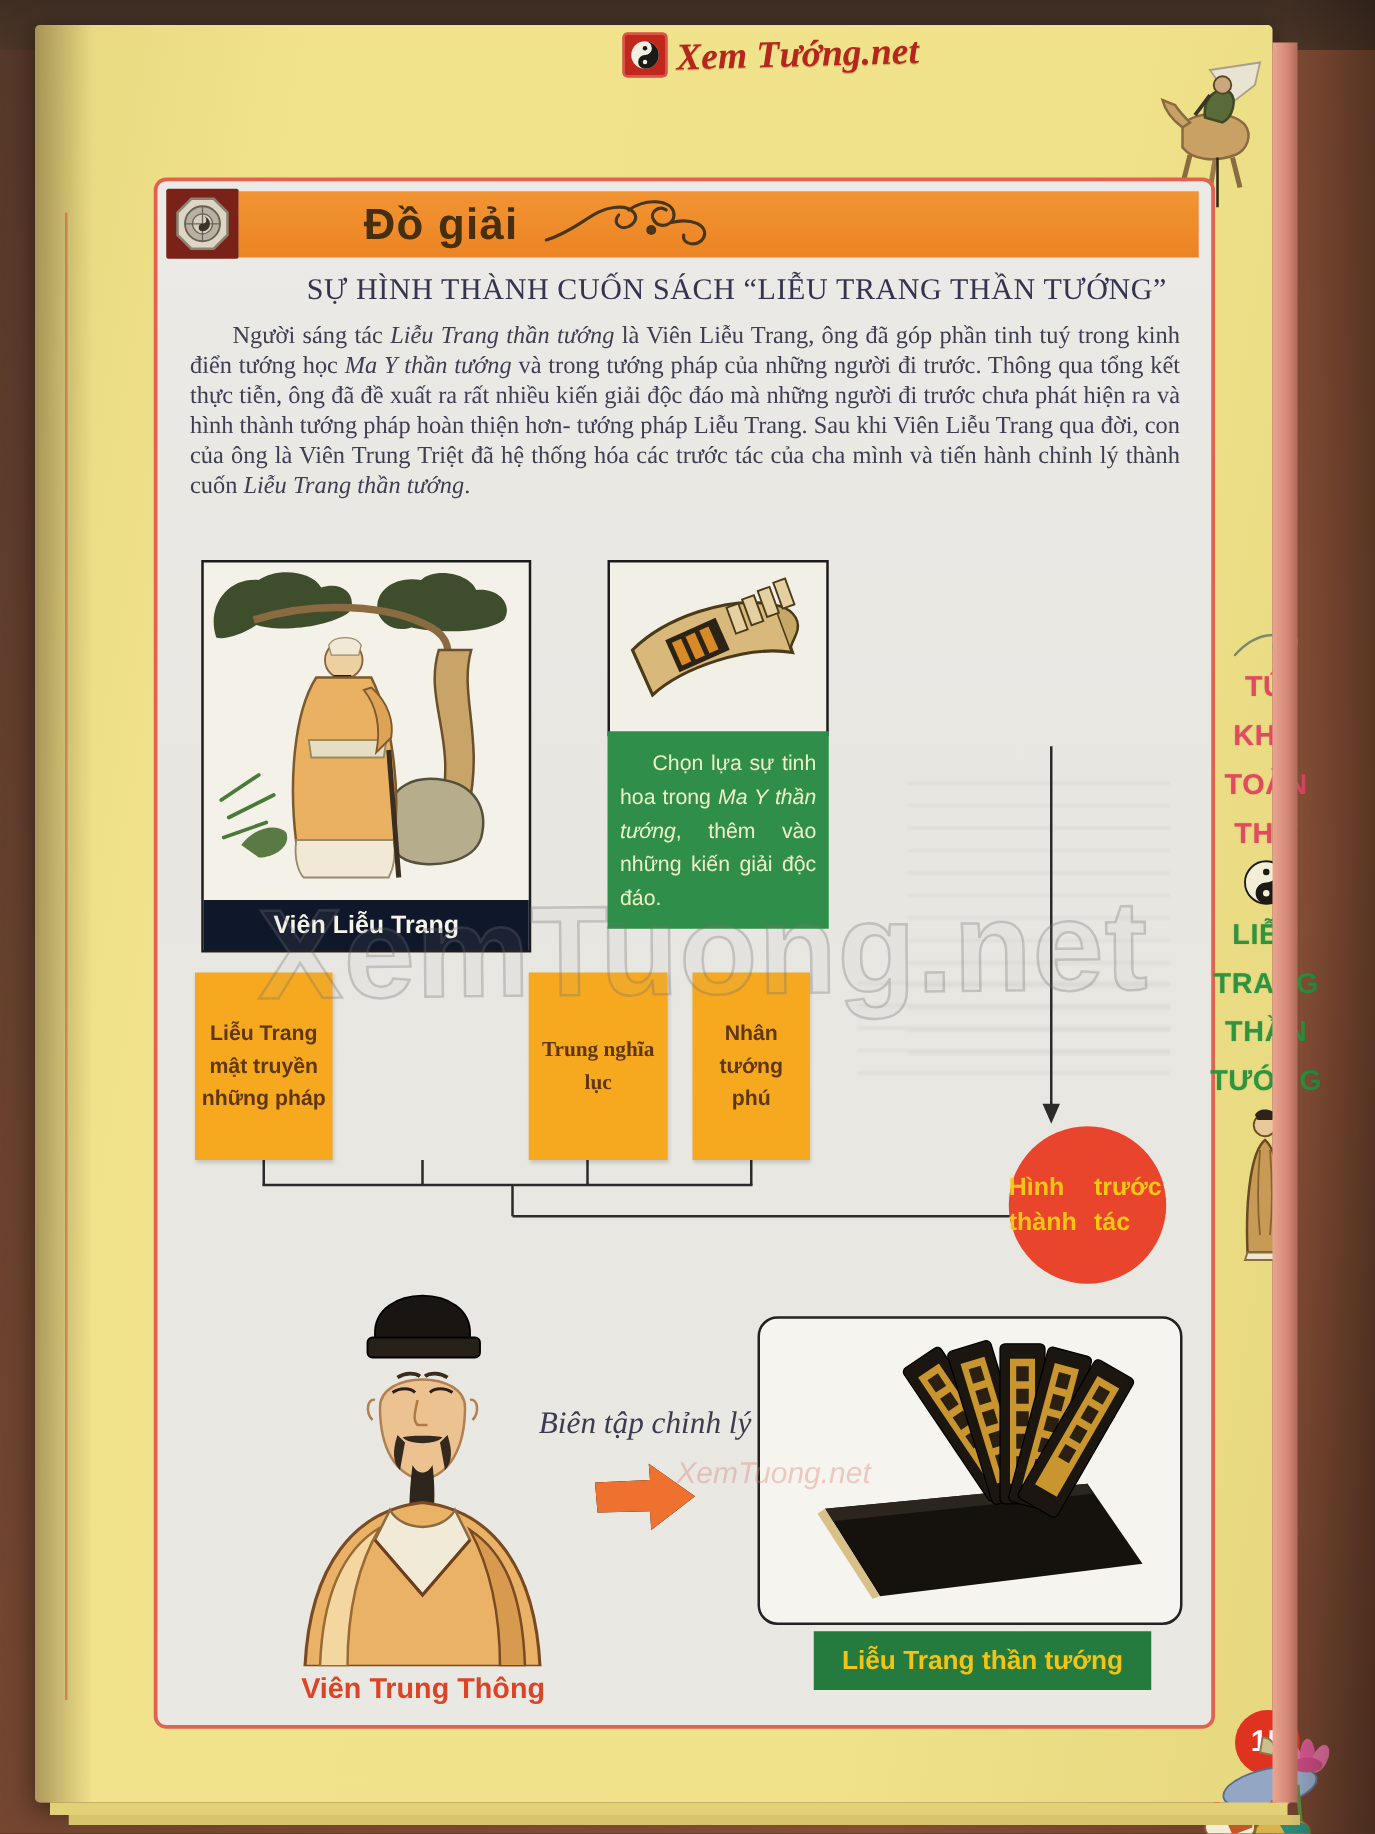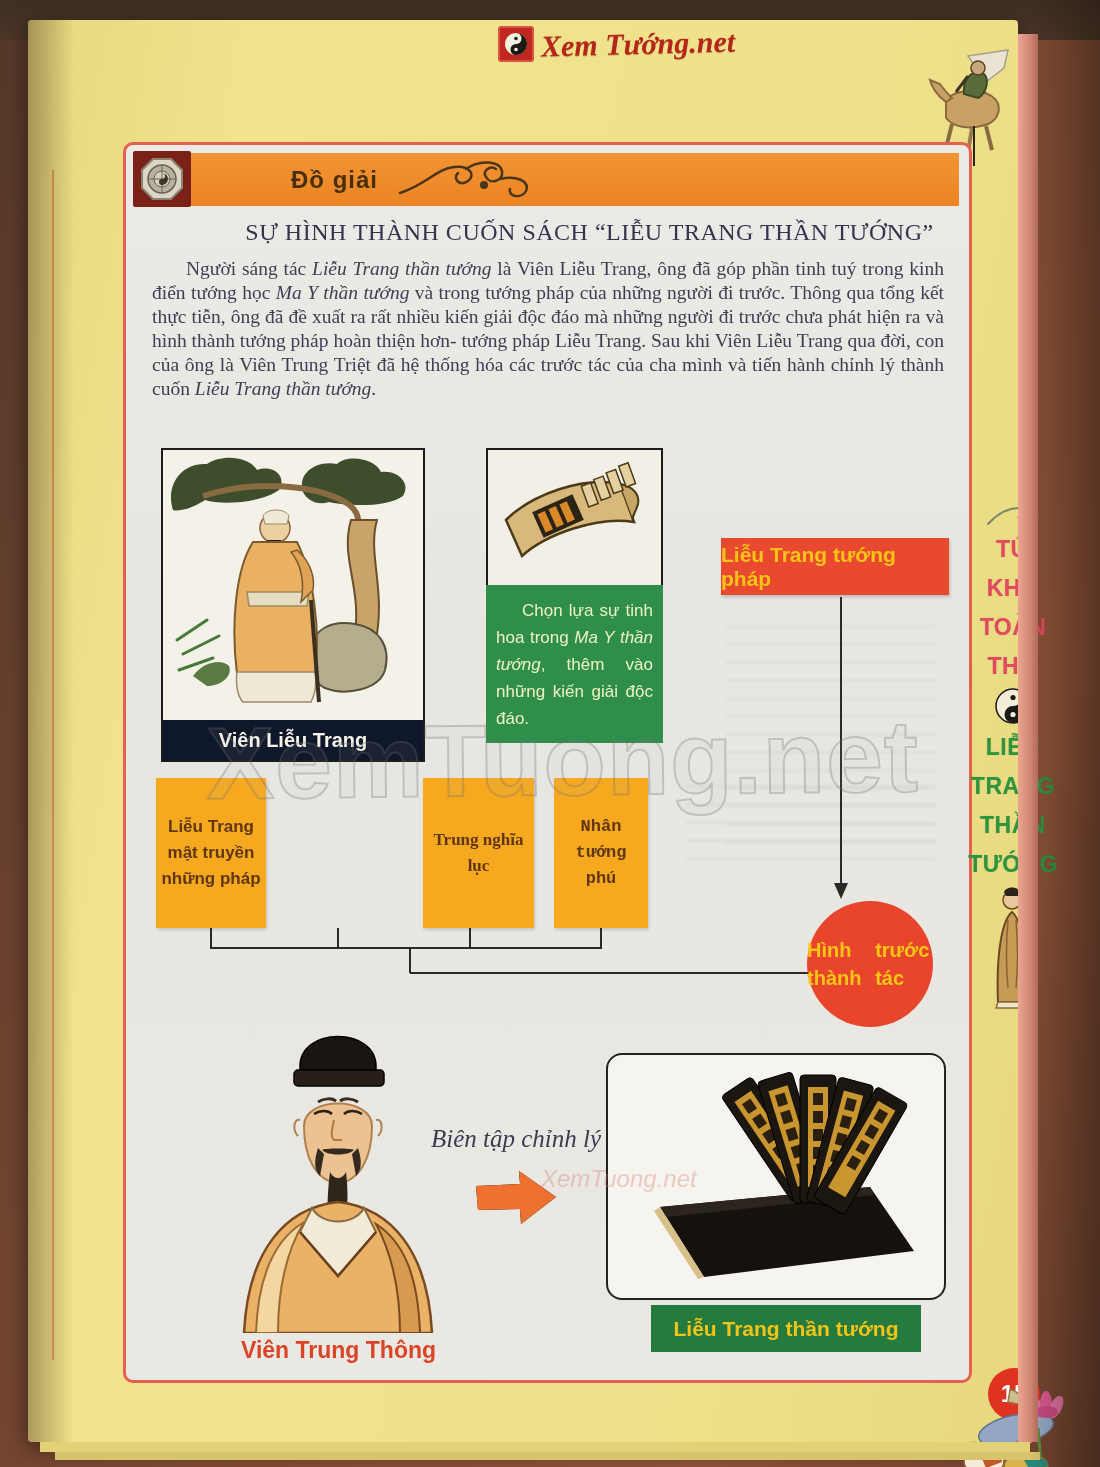--- a/index.html
+++ b/index.html
@@ -34,42 +34,42 @@
 
   
   .panel{position:absolute;left:95px;top:122px;width:843px;height:1235px;border:3px solid #e4614f;border-radius:10px;
     background:linear-gradient(180deg,#eceae6 0%,#e8e6e1 40%,#eae8e3 100%);}
   .bleed{position:absolute;opacity:.05;filter:blur(1px);
     background:repeating-linear-gradient(180deg,#555 0 3px,transparent 3px 18px);}
 
   .emblem{position:absolute;left:7px;top:6px;width:58px;height:56px;background:#7a2118;display:flex;align-items:center;justify-content:center;border-radius:2px;}
   .orange-bar{position:absolute;left:65px;top:8px;width:768px;height:53px;background:linear-gradient(180deg,#f29433,#ec8423);
     display:flex;align-items:center;}
-  .header-label{font-size:24px;font-weight:bold;color:#472e0c;margin-left:100px;letter-spacing:1px;}
+  .header-label{font-size:35px;font-weight:bold;color:#472e0c;margin-left:100px;letter-spacing:1px;}
   .header-cloud{margin-left:18px;margin-top:6px;}
 
   .doc-title{position:absolute;left:0;top:74px;width:100%;text-align:center;
     font-family:"Liberation Serif",serif;font-size:24px;color:#34344e;letter-spacing:.5px;padding-left:42px;}
   .doc-paragraph{position:absolute;left:26px;top:112px;width:792px;
     font-family:"Liberation Serif",serif;font-size:19.5px;line-height:24px;color:#3e3e52;
     text-align:justify;text-indent:34px;}
   .it{font-style:italic;}
 
   
   .portrait1-frame{position:absolute;left:35px;top:303px;width:260px;height:310px;border:2px solid #1c1c1c;background:#f4f1e8;}
   .portrait1-label{position:absolute;left:0;bottom:0;width:100%;height:40px;background:#0f172a;
     display:flex;align-items:center;justify-content:center;color:#f6f4e8;font-weight:bold;font-size:20px;}
   .scroll-frame{position:absolute;left:360px;top:303px;width:173px;height:137px;border:2px solid #1c1c1c;background:#f2efe6;}
   .green-note{position:absolute;left:360px;top:440px;width:177px;height:158px;background:#2f8f4a;
     color:#eef2c2;font-size:17px;line-height:27px;text-align:justify;padding:12px 10px;box-sizing:border-box;text-indent:26px;}
   .method-box{position:absolute;left:595px;top:393px;width:228px;height:57px;background:#e8492f;
     display:flex;align-items:center;justify-content:center;color:#f8c515;font-weight:bold;font-size:21px;box-shadow:1px 2px 3px rgba(0,0,0,.2);}
   .work-box{position:absolute;top:633px;height:150px;background:#f6a81f;color:#5f3712;font-weight:bold;font-size:17px;
     display:flex;align-items:center;justify-content:center;text-align:center;line-height:26px;padding:4px;box-sizing:border-box;box-shadow:1px 2px 3px rgba(0,0,0,.15);}
-  .wb0{left:30px;width:110px;} .wb1{left:167px;width:90px;} .wb2{left:297px;width:111px;font-family:Liberation Serif, serif;} .wb3{left:428px;width:94px;font-family:Liberation Mono, monospace;}
+  .wb0{left:30px;width:110px;} .wb1{left:167px;width:90px;} .wb2{left:297px;width:111px;font-family:Liberation Serif, serif;} .wb3{left:428px;width:94px;}
   .formation-circle{position:absolute;left:681px;top:756px;width:126px;height:126px;border-radius:50%;background:#e8452c;
     display:flex;flex-direction:row;align-items:center;justify-content:center;color:#f8c515;font-weight:bold;font-size:20px;line-height:28px;}
   .connector-svg{position:absolute;left:0;top:0;width:843px;height:1235px;pointer-events:none;}
 
   .portrait2{position:absolute;left:100px;top:863px;width:225px;height:325px;}
   .portrait2-label{position:absolute;left:95px;top:1192px;width:235px;text-align:center;color:#da4527;font-weight:bold;font-size:23px;}
   .edit-label{position:absolute;left:305px;top:980px;width:230px;font-family:"Liberation Serif",serif;font-style:italic;
     font-size:25px;color:#3c3c50;}
   .edit-arrow{position:absolute;left:350px;top:1024px;}
   .books-frame{position:absolute;left:480px;top:908px;width:336px;height:243px;border:2px solid #222;border-radius:16px;background:#f6f4ee;overflow:hidden;}
@@ -192,21 +192,20 @@
             <rect x="96" y="28" width="10" height="22" fill="#e4d0a0" stroke="#4a3a1a" stroke-width="1.5"></rect>
             <rect x="110" y="26" width="10" height="22" fill="#e4d0a0" stroke="#4a3a1a" stroke-width="1.5"></rect>
             <rect x="124" y="24" width="10" height="22" fill="#e4d0a0" stroke="#4a3a1a" stroke-width="1.5"></rect>
             <rect x="138" y="22" width="10" height="22" fill="#e4d0a0" stroke="#4a3a1a" stroke-width="1.5"></rect>
           </g>
         </svg>
       </div>
 
       <div class="green-note"><span>Chọn lựa sự tinh hoa trong </span><span class="it">Ma Y thần tướng</span><span>, thêm vào những kiến giải độc đáo.</span></div>
 
-      <div class="method-box">Liễu Trang tướng pháp</div>
 
       <svg class="connector-svg">
         <line x1="715" y1="452" x2="715" y2="742" stroke="#2a2a2a" stroke-width="2"></line>
         <polygon points="715,754 708,738 722,738" fill="#2a2a2a"></polygon>
         <line x1="85" y1="783" x2="85" y2="803" stroke="#2a2a2a" stroke-width="2"></line>
         <line x1="212" y1="783" x2="212" y2="803" stroke="#2a2a2a" stroke-width="2"></line>
         <line x1="344" y1="783" x2="344" y2="803" stroke="#2a2a2a" stroke-width="2"></line>
         <line x1="475" y1="783" x2="475" y2="803" stroke="#2a2a2a" stroke-width="2"></line>
         <line x1="84" y1="803" x2="476" y2="803" stroke="#2a2a2a" stroke-width="2"></line>
         <line x1="284" y1="803" x2="284" y2="828" stroke="#2a2a2a" stroke-width="2"></line>

